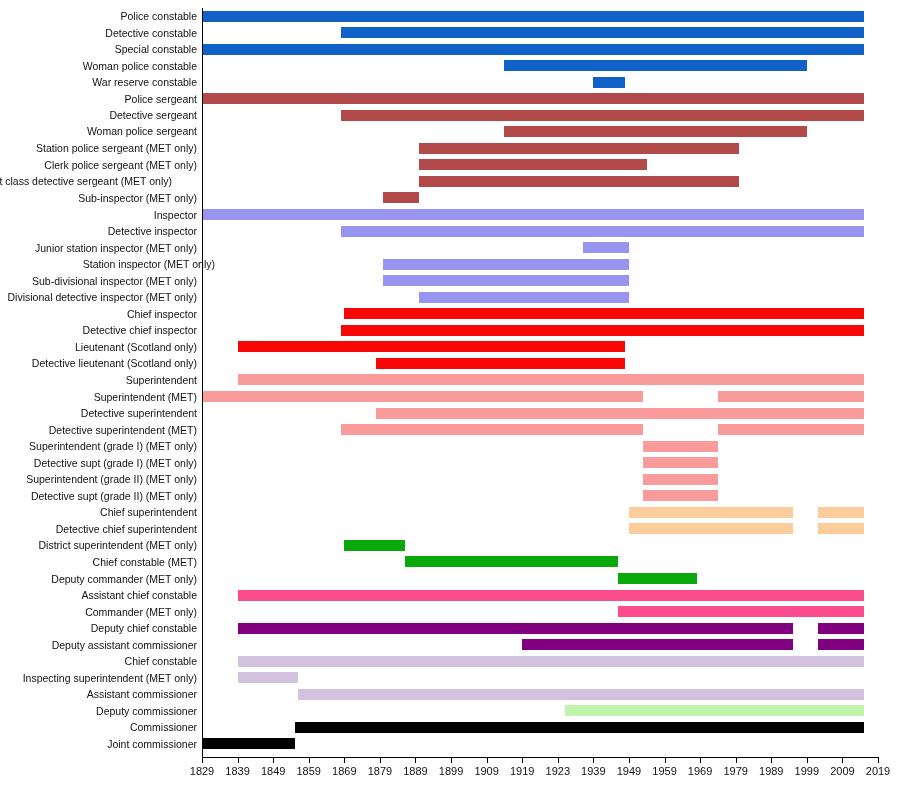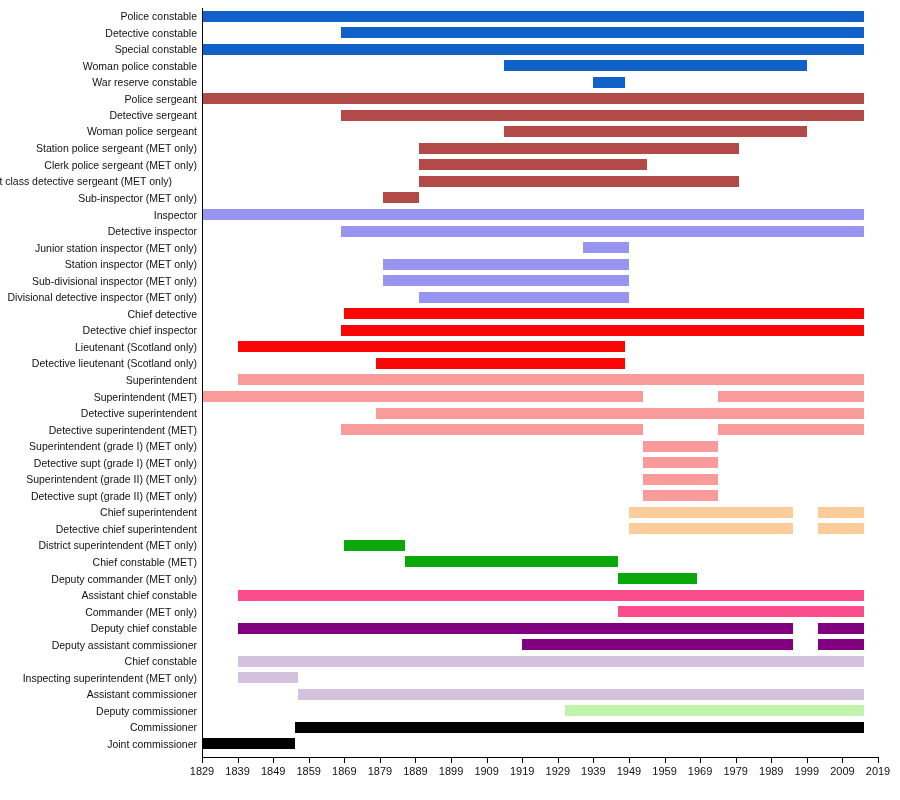--- a/index.html
+++ b/index.html
@@ -67,27 +67,27 @@
       <div class="rank-label" style="right: 728px; top: 181.45px;">1st class detective sergeant (MET only)</div>
       <div class="bar" style="left: 419.032px; width: 320.211px; top: 175.95px; background: rgb(178, 74, 74);"></div>
       <div class="rank-label" style="right: 703px; top: 197.995px;">Sub-inspector (MET only)</div>
       <div class="bar" style="left: 383.453px; width: 35.5789px; top: 192.495px; background: rgb(178, 74, 74);"></div>
       <div class="rank-label" style="right: 703px; top: 214.54px;">Inspector</div>
       <div class="bar" style="left: 202px; width: 661.768px; top: 209.04px; background: rgb(152, 149, 240);"></div>
       <div class="rank-label" style="right: 703px; top: 231.085px;">Detective inspector</div>
       <div class="bar" style="left: 340.758px; width: 523.011px; top: 225.585px; background: rgb(152, 149, 240);"></div>
       <div class="rank-label" style="right: 703px; top: 247.63px;">Junior station inspector (MET only)</div>
       <div class="bar" style="left: 582.695px; width: 46.2526px; top: 242.13px; background: rgb(152, 149, 240);"></div>
-      <div class="rank-label" style="right: 703px; top: 264.175px; margin-left: 43px;">Station inspector (MET only)</div>
+      <div class="rank-label" style="right: 685px; top: 264.175px; margin-left: 43px;">Station inspector (MET only)</div>
       <div class="bar" style="left: 383.453px; width: 245.495px; top: 258.675px; background: rgb(152, 149, 240);"></div>
       <div class="rank-label" style="right: 703px; top: 280.72px;">Sub-divisional inspector (MET only)</div>
       <div class="bar" style="left: 383.453px; width: 245.495px; top: 275.22px; background: rgb(152, 149, 240);"></div>
       <div class="rank-label" style="right: 703px; top: 297.265px;">Divisional detective inspector (MET only)</div>
       <div class="bar" style="left: 419.032px; width: 209.916px; top: 291.765px; background: rgb(152, 149, 240);"></div>
-      <div class="rank-label" style="right: 703px; top: 313.81px;">Chief detective</div>
+      <div class="rank-label" style="right: 703px; top: 313.81px;">Chief inspector</div>
       <div class="bar" style="left: 344.316px; width: 519.453px; top: 308.31px; background: rgb(249, 6, 6);"></div>
       <div class="rank-label" style="right: 703px; top: 330.355px;">Detective chief inspector</div>
       <div class="bar" style="left: 340.758px; width: 523.011px; top: 324.855px; background: rgb(249, 6, 6);"></div>
       <div class="rank-label" style="right: 703px; top: 346.9px;">Lieutenant (Scotland only)</div>
       <div class="bar" style="left: 237.579px; width: 387.811px; top: 341.4px; background: rgb(249, 6, 6);"></div>
       <div class="rank-label" style="right: 703px; top: 363.445px;">Detective lieutenant (Scotland only)</div>
       <div class="bar" style="left: 376.337px; width: 249.053px; top: 357.945px; background: rgb(249, 6, 6);"></div>
       <div class="rank-label" style="right: 703px; top: 379.99px;">Superintendent</div>
       <div class="bar" style="left: 237.579px; width: 626.189px; top: 374.49px; background: rgb(250, 155, 155);"></div>
       <div class="rank-label" style="right: 703px; top: 396.535px; margin-left: 33px;">Superintendent (MET)</div>
@@ -156,21 +156,21 @@
       <div class="tick-label" style="left: 379.895px; top: 765px;">1879</div>
       <div class="tick-mark" style="left: 415.474px; top: 757px;"></div>
       <div class="tick-label" style="left: 415.474px; top: 765px;">1889</div>
       <div class="tick-mark" style="left: 451.053px; top: 757px;"></div>
       <div class="tick-label" style="left: 451.053px; top: 765px;">1899</div>
       <div class="tick-mark" style="left: 486.632px; top: 757px;"></div>
       <div class="tick-label" style="left: 486.632px; top: 765px;">1909</div>
       <div class="tick-mark" style="left: 522.211px; top: 757px;"></div>
       <div class="tick-label" style="left: 522.211px; top: 765px;">1919</div>
       <div class="tick-mark" style="left: 557.789px; top: 757px;"></div>
-      <div class="tick-label" style="left: 557.789px; top: 765px;">1929</div>
+      <div class="tick-label" style="left: 557.789px; top: 765px;">1923</div>
       <div class="tick-mark" style="left: 593.368px; top: 757px;"></div>
       <div class="tick-label" style="left: 593.368px; top: 765px;">1939</div>
       <div class="tick-mark" style="left: 628.947px; top: 757px;"></div>
       <div class="tick-label" style="left: 628.947px; top: 765px;">1949</div>
       <div class="tick-mark" style="left: 664.526px; top: 757px;"></div>
       <div class="tick-label" style="left: 664.526px; top: 765px;">1959</div>
       <div class="tick-mark" style="left: 700.105px; top: 757px;"></div>
       <div class="tick-label" style="left: 700.105px; top: 765px;">1969</div>
       <div class="tick-mark" style="left: 735.684px; top: 757px;"></div>
       <div class="tick-label" style="left: 735.684px; top: 765px;">1979</div>

